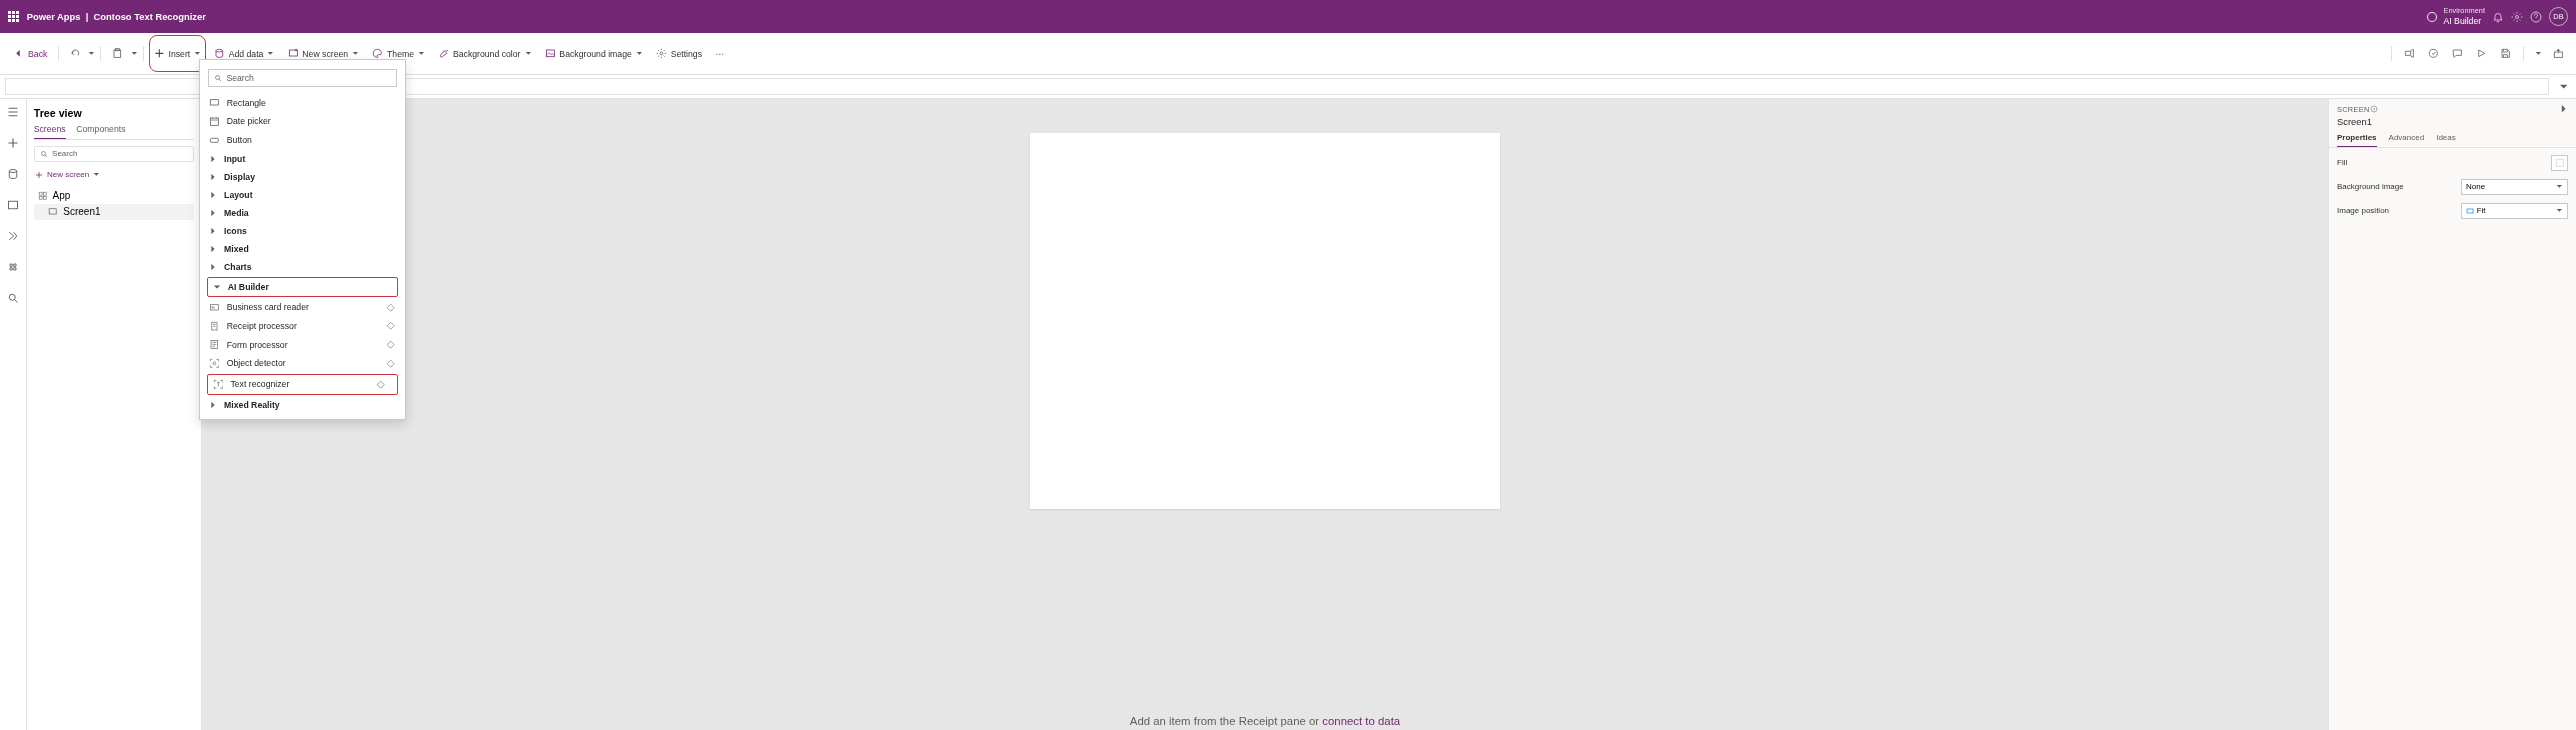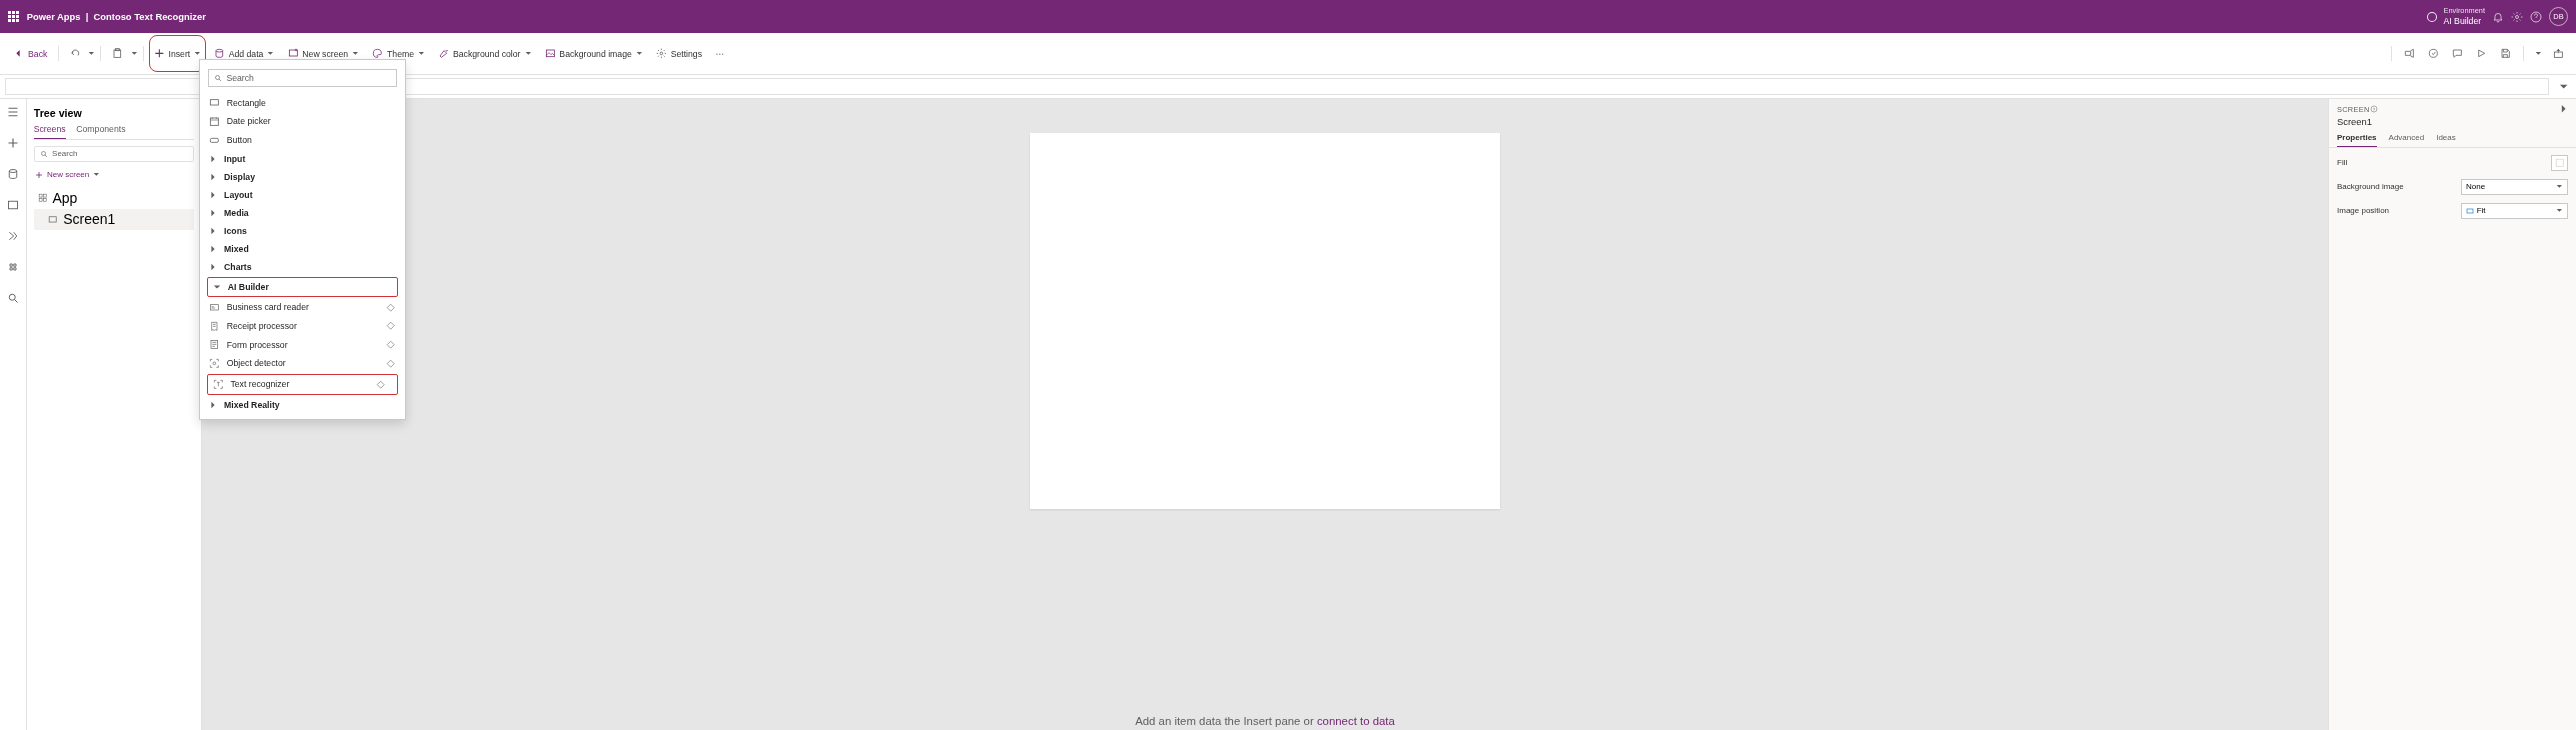--- a/index.html
+++ b/index.html
@@ -41,21 +41,21 @@
     .rail-icon { width: 12px; height: 12px; color: #605e5c; cursor: pointer; }
 
     
     .tree-panel { width: 175px; background: #fff; border-right: 0.7px solid #e1e1e1; padding: 8px 6.7px; position: relative; }
     .tree-title { font-size: 10.7px; font-weight: 600; margin-bottom: 5.4px; }
     .tree-tabs { display: flex; gap: 10.7px; border-bottom: 0.7px solid #e1e1e1; font-size: 8.7px; margin-bottom: 5.4px; }
     .tree-tab { padding-bottom: 4px; cursor: pointer; color: #605e5c; }
     .tree-tab.active { color: #742774; border-bottom: 1.3px solid #742774; }
     .tree-search { display: flex; align-items: center; gap: 4px; border: 0.7px solid #e1e1e1; padding: 2.7px 5.4px; border-radius: 1.3px; font-size: 8px; color: #605e5c; margin-bottom: 5.4px; }
     .tree-newscreen { display: flex; align-items: center; gap: 4px; font-size: 8px; color: #742774; padding: 2.7px 1.3px; margin-bottom: 5.4px; cursor: pointer; }
-    .tree-item { display: flex; align-items: center; gap: 5.4px; padding: 2.7px 4px; font-size: 14px; cursor: pointer; }
+    .tree-item { display: flex; align-items: center; gap: 5.4px; padding: 2.7px 4px; font-size: 10px; cursor: pointer; }
     .tree-item.indent { padding-left: 14.8px; }
     .tree-item.selected { background: #f3f2f1; }
     
     .insert-dd-wrap { position: absolute; left: 199px; top: 59px; width: 207px; background: #fff; border: 0.7px solid #c8c8c8; box-shadow: 0 5.4px 10.7px rgba(0,0,0,.15); padding: 5.4px 0; z-index: 50; }
     .insert-search { margin: 4px 8px 6.7px; border: 0.7px solid #c8c8c8; display: flex; align-items: center; gap: 4px; padding: 2.7px 5.4px; font-size: 8.7px; color: #605e5c; }
     .dd-row { display: flex; align-items: center; gap: 6.7px; padding: 4px 9.4px; font-size: 8.7px; cursor: pointer; position: relative; }
     .dd-row.category { font-weight: 600; color: #201f1e; }
     .dd-chevron { width: 8px; height: 8px; color: #605e5c; }
     .dd-diamond { position: absolute; right: 9.4px; width: 9.4px; height: 9.4px; }
     .dd-outline-red { border: 1.3px solid #d13438; border-radius: 2px; margin: 1.3px 6.7px; padding: 2.7px 2.7px; }
@@ -334,21 +334,21 @@
       <svg width="9.4" height="9.4" viewBox="0 0 16 16">
           <rect x="2" y="3" width="12" height="9" fill="none" stroke="#605e5c" stroke-width="1.2"></rect>
         </svg>
       <span>Screen1</span>
     </div>
   </div>
 
   <div class="canvas-area">
     <div class="art"></div>
     <div class="canvas-hint">
-      <span>Add an item data the Insert pane</span>
+      <span>Add an item from the Receipt pane</span>
       <span>or</span>
       <span class="link">connect to data</span>
     </div>
   </div>
 
   <div class="props">
     <div class="props-header">
       <div style="display:flex;align-items:center;">
         <span>SCREEN</span>
         <svg width="8" height="8" viewBox="0 0 16 16" style="font-size:11px">

